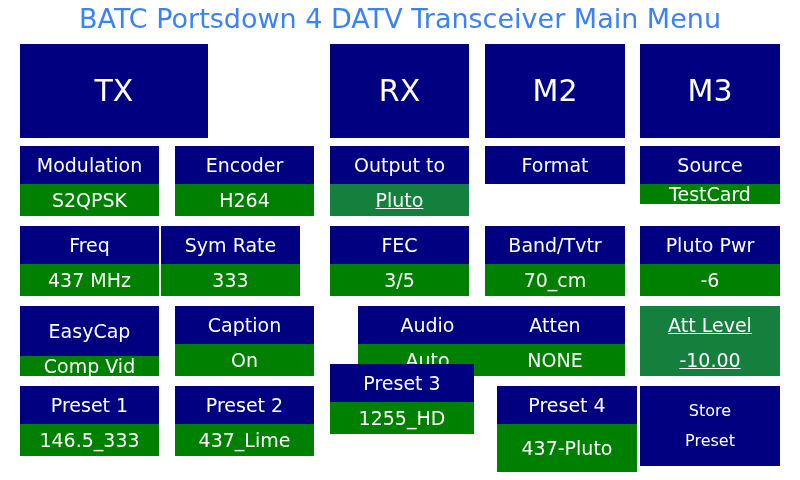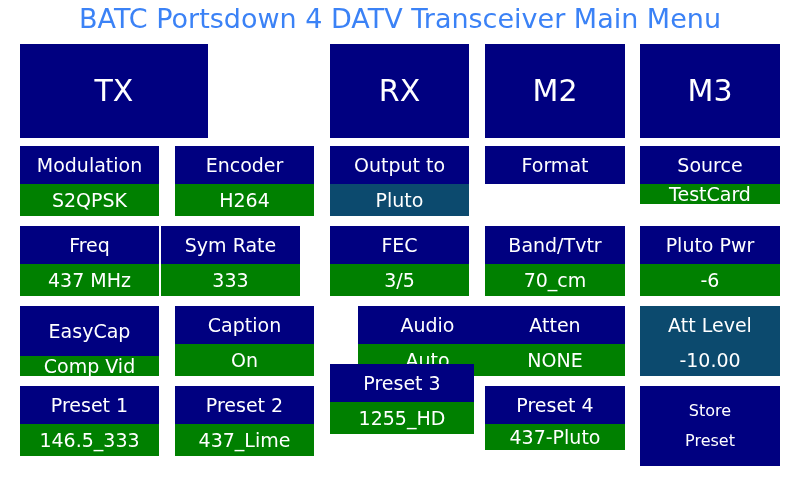--- a/index.html
+++ b/index.html
@@ -64,21 +64,21 @@
     justify-content: center;
   }
   .btn-big .title {
     flex: 1 1 auto;
     font-size: 30px;
     width: 100%;
   }
 
   .part-blue  { background: #000080; }
   .part-green { background: #008000; }
-  .part-grey  { background: #0c4a6e; }
+  .part-grey  { background: #15803d; text-decoration: underline; }
 
   
   .btn-stack {
     background: #000080;
     justify-content: center;
     align-items: center;
   }
   .btn-stack .line {
     color: #ffffff;
     font-size: 16px;
@@ -191,21 +191,21 @@
 <div class="btn" style="left:175px; top:386px; width:139px; height:70px;">
   <div class="title part-blue" style="height:38px;">Preset 2</div>
   <div class="value part-green">437_Lime</div>
 </div>
 
 <div class="btn" style="left:330px; top:364px; width:144px; height:70px;">
   <div class="title part-blue" style="height:38px;">Preset 3</div>
   <div class="value part-green">1255_HD</div>
 </div>
 
-<div class="btn" style="left:485px; top:386px; width:140px; height:64px;">
+<div class="btn" style="left:497px; top:386px; width:140px; height:86px;">
   <div class="title part-blue" style="height:38px;">Preset 4</div>
   <div class="value part-green">437-Pluto</div>
 </div>
 
 <div class="btn btn-stack" style="left:640px; top:386px; width:140px; height:80px;">
   <div class="line first">Store</div>
   <div class="line">Preset</div>
 </div>
 
 </body></html>

